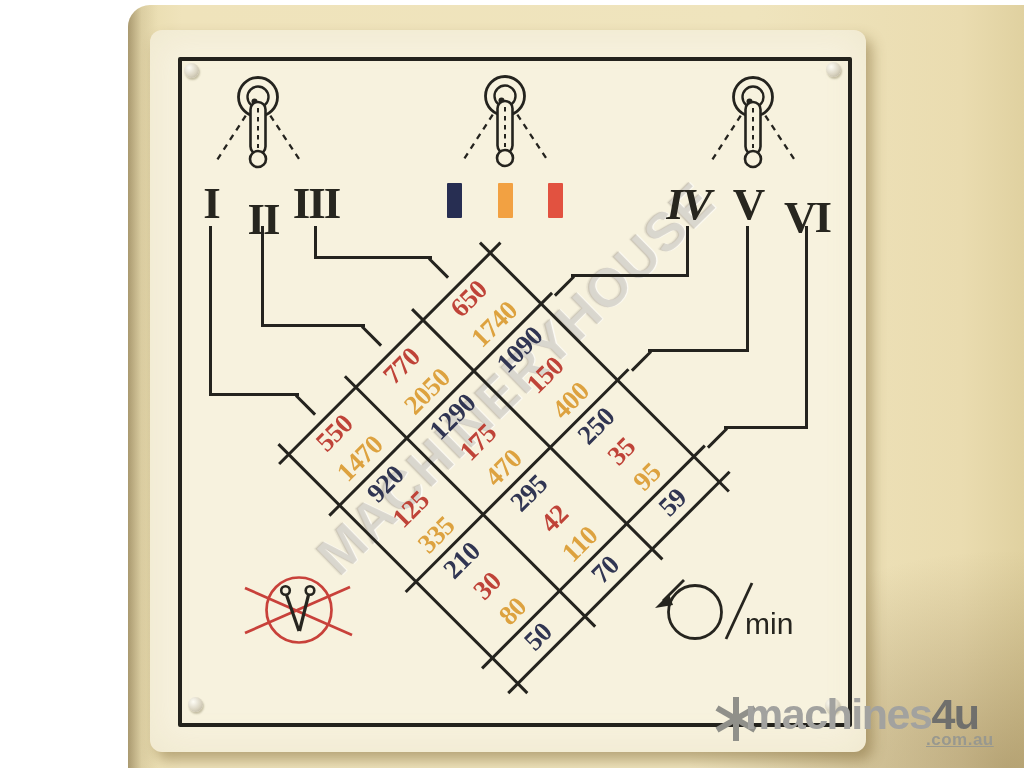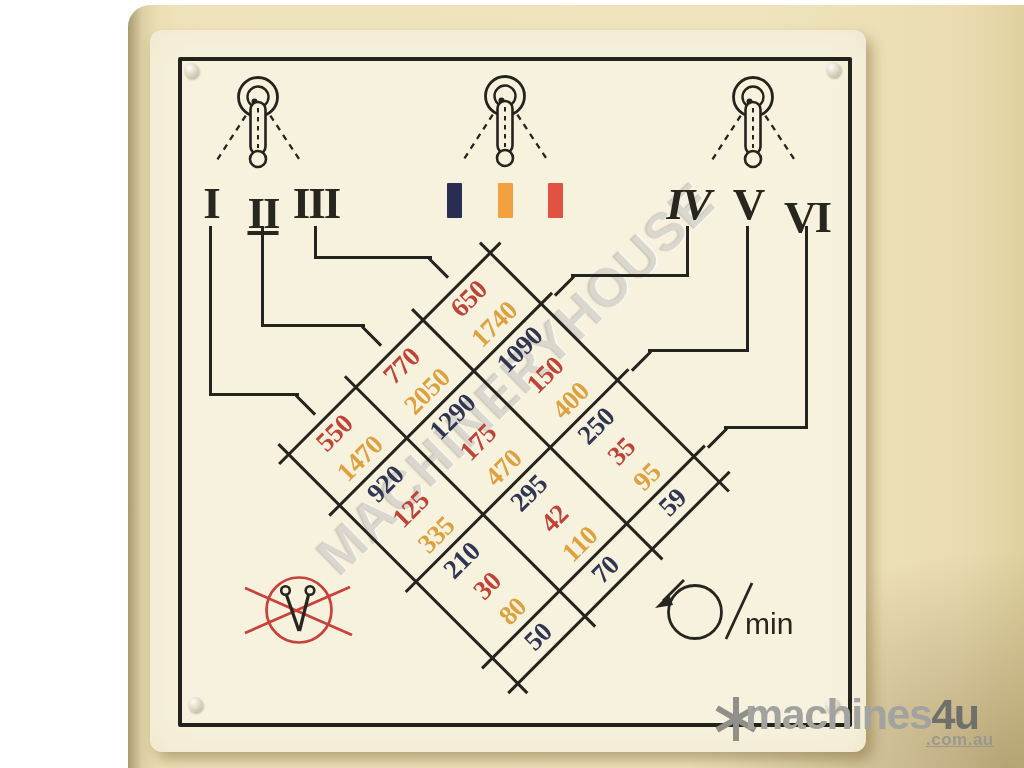--- a/index.html
+++ b/index.html
@@ -88,21 +88,21 @@
     <line x1="66" y1="42" x2="101" y2="95" stroke="#24231e" stroke-width="2.3" stroke-dasharray="6 5.5"></line>
     <circle cx="60" cy="33" r="19.5" fill="#f7f2de" stroke="#24231e" stroke-width="2.8"></circle>
     <circle cx="60" cy="33" r="10.5" fill="none" stroke="#24231e" stroke-width="2.4"></circle>
     <circle cx="56.5" cy="37.5" r="3" fill="#24231e"></circle>
     <rect x="52.5" y="38" width="15" height="52" rx="7.5" fill="#f7f2de" stroke="#24231e" stroke-width="2.6"></rect>
     <line x1="60" y1="44" x2="60" y2="84" stroke="#24231e" stroke-width="2" stroke-dasharray="4.5 4.5"></line>
     <circle cx="60" cy="95" r="8" fill="#f7f2de" stroke="#24231e" stroke-width="2.6"></circle>
   </svg>
 
   <div class="numeral" style="left:211px;top:203px;">I</div>
-  <div class="numeral" style="left:263px;top:213px;text-decoration:underline;">II</div>
+  <div class="numeral" style="left:263px;top:219px;">II</div>
   <div class="numeral" style="left:316px;top:203px;">III</div>
   <div class="numeral" style="left:688px;top:204px;font-style:italic;">IV</div>
   <div class="numeral" style="left:748px;top:204px;">V</div>
   <div class="numeral" style="left:807px;top:217px;">VI</div>
 
   <div class="swatch" style="left: 447px; top: 183px; background: rgb(39, 46, 82);"></div>
   <div class="swatch" style="left: 498px; top: 183px; background: rgb(242, 161, 66);"></div>
   <div class="swatch" style="left: 548px; top: 183px; background: rgb(226, 82, 64);"></div>
 
   <div class="ln" style="left:209px;top:226px;width:3px;height:170px;"></div>

